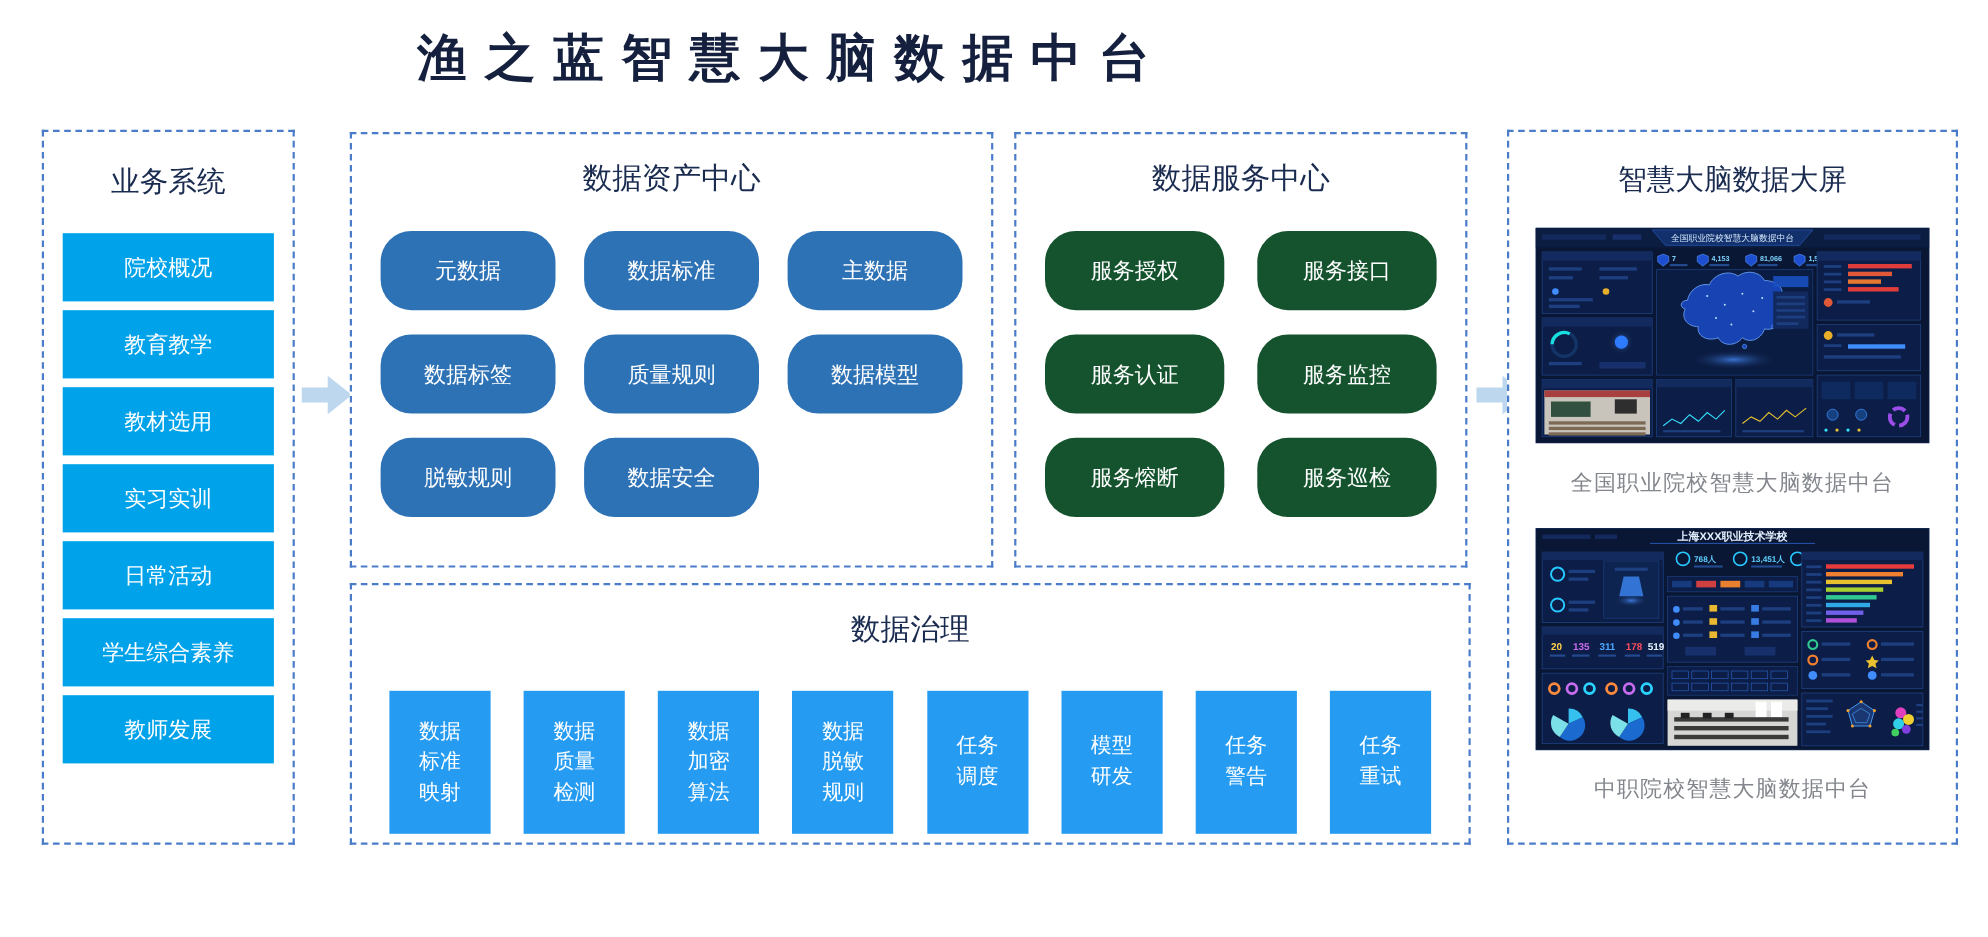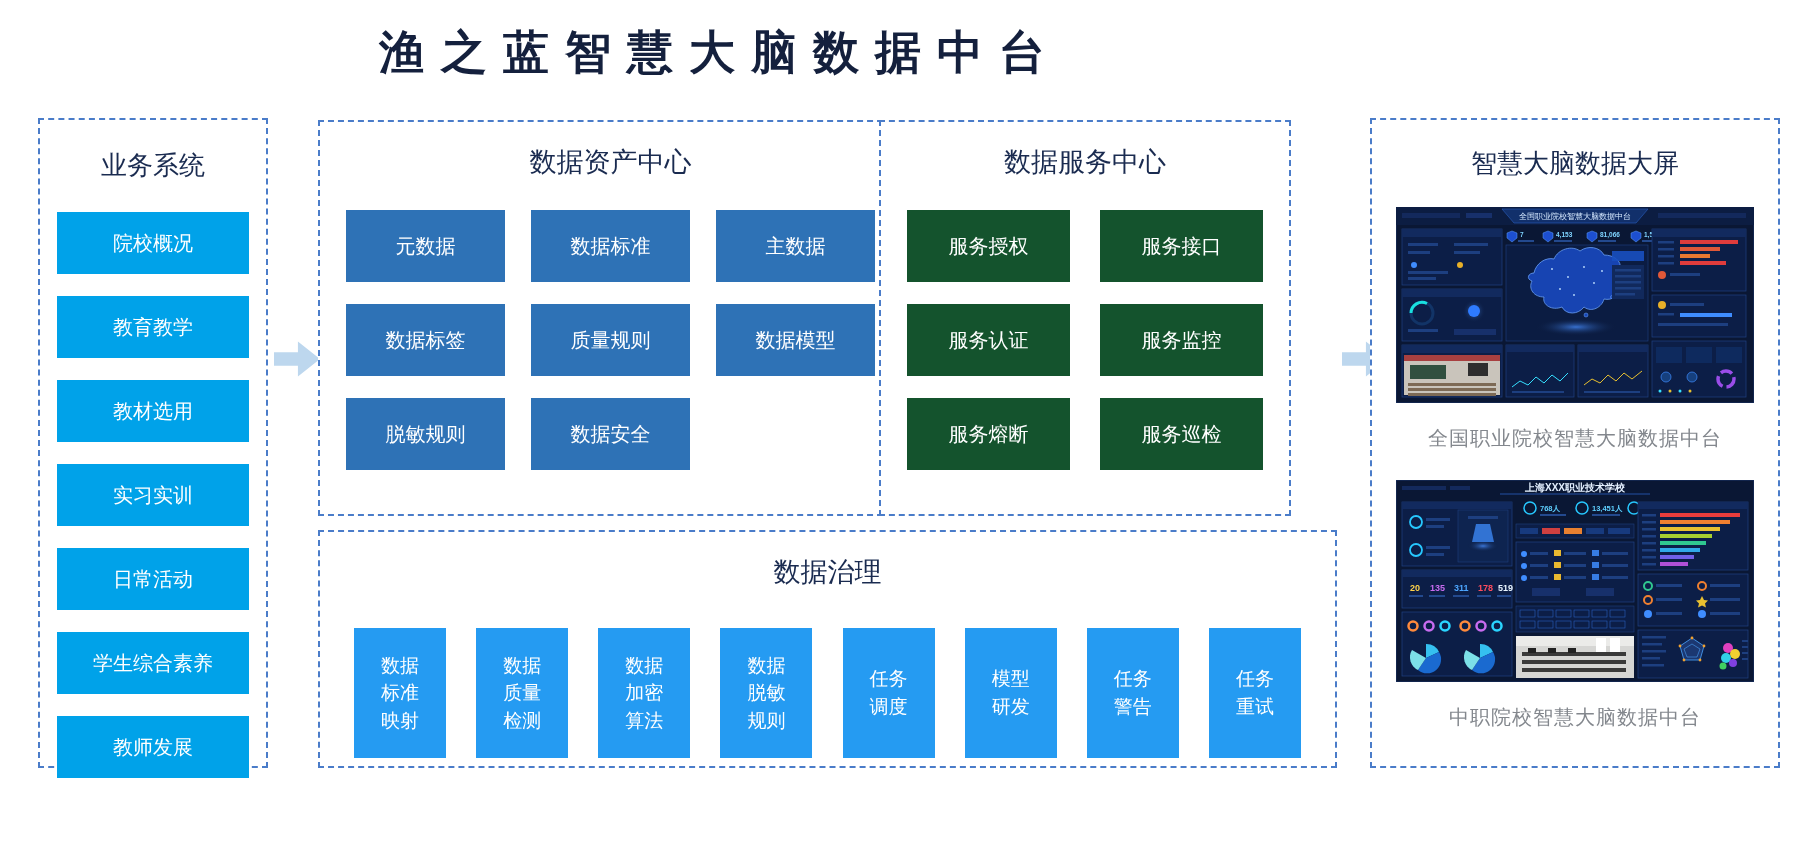--- a/index.html
+++ b/index.html
@@ -7,31 +7,31 @@
   .canvas{position:relative;width:1807px;height:852px;background:#fff;overflow:hidden;}
 
   .main-title{position:absolute;left:0;top:22px;width:1440px;margin:0;text-align:center;
     font-size:46px;font-weight:900;letter-spacing:16px;color:#14203d;}
 
   .panel{position:absolute;border:2px dashed #4a7cc9;background:#fff;box-sizing:border-box;}
   .panel-title{text-align:center;font-weight:400;color:#1a2b50;}
 
   .p-business{left:38px;top:118px;width:230px;height:650px;}
   .p-business .panel-title{padding-top:28px;font-size:26px;}
-  .btn-col{display:flex;flex-direction:column;gap:22px;margin:29px 17px 0;}
+  .btn-col{display:flex;flex-direction:column;gap:8px;margin:29px 17px 0;}
   .btn{height:62px;display:flex;align-items:center;justify-content:center;
     color:#fff;font-size:20px;}
   .cyan{background:#00a2e9;}
 
   .p-asset{left:318px;top:120px;width:585px;height:396px;}
-  .p-service{left:879px;top:120px;width:412px;height:396px;}
+  .p-service{left:922px;top:120px;width:412px;height:396px;}
   .p-asset .panel-title,.p-service .panel-title,.p-governance .panel-title{padding-top:22px;font-size:27px;}
   .grid3{display:grid;grid-template-columns:repeat(3,1fr);column-gap:26px;row-gap:22px;margin:30px 26px 0;}
   .grid2{display:grid;grid-template-columns:repeat(2,1fr);column-gap:30px;row-gap:22px;margin:30px 26px 0;}
-  .cell{height:72px;display:flex;align-items:center;justify-content:center;color:#fff;font-size:20px;}
+  .cell{height:72px;display:flex;align-items:center;justify-content:center;color:#fff;font-size:20px;border-radius:28px;}
   .steel{background:#2e72b6;}
   .royal{background:#14532d;font-family:Liberation Serif, serif;}
 
   .p-governance{left:318px;top:530px;width:1019px;height:238px;}
   .gov-row{display:flex;justify-content:space-between;margin:38px 34px 0;}
   .gov-box{width:92px;height:130px;background:#259bf2;color:#fff;font-size:19px;line-height:1.45;
     display:flex;align-items:center;justify-content:center;text-align:center;white-space:pre-line;}
 
   .arrow{position:absolute;top:340px;width:46px;height:38px;background:#bdd7ee;
     clip-path:polygon(0 32%,52% 32%,52% 4%,100% 50%,52% 96%,52% 68%,0 68%);}

